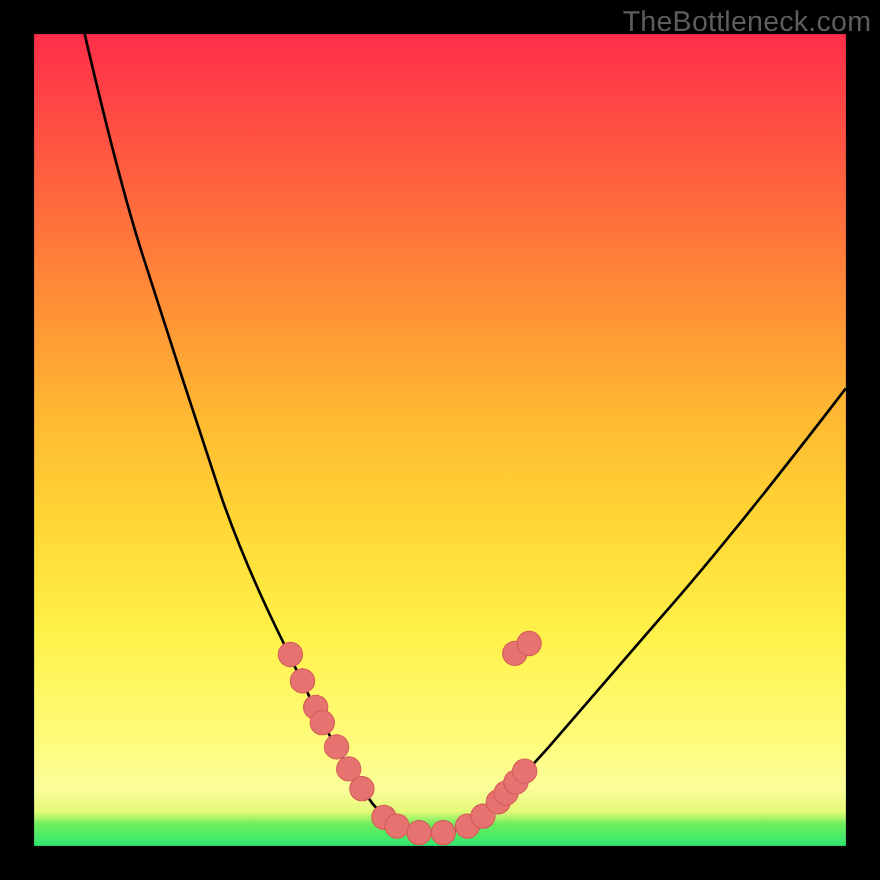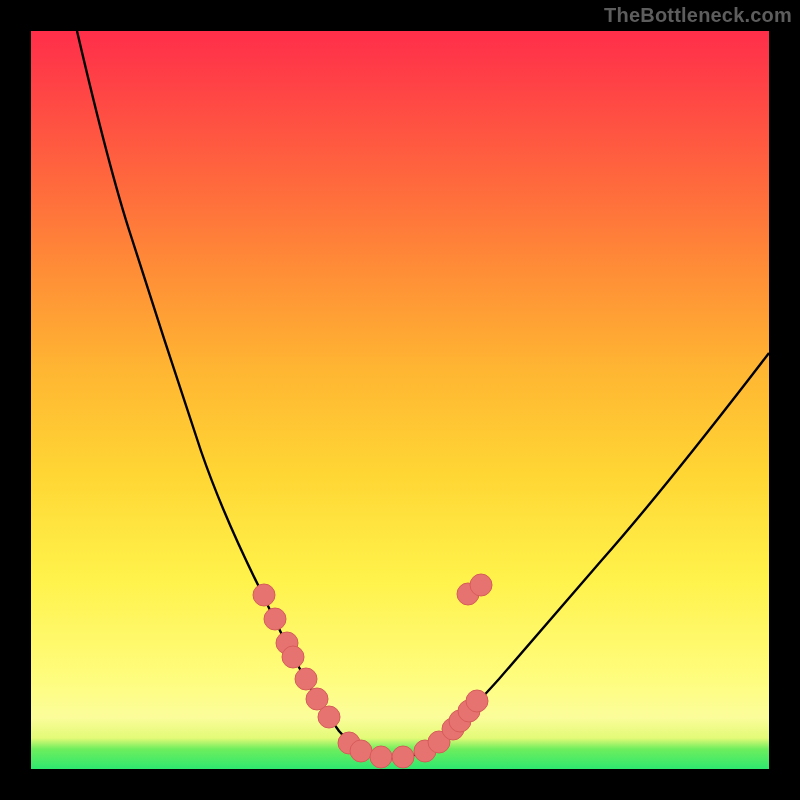--- a/index.html
+++ b/index.html
@@ -40,22 +40,22 @@
       #ff6d3c 78%,
       #ff4a44 90%,
       #ff2e4a 100%
     );
   }
   .watermark {
     position: absolute;
     top: 4px;
     right: 8px;
     color: #5d5d5d;
-    font-size: 20px;
-    font-weight: 700;
+    font-size: 26px;
+    font-weight: 400;
     letter-spacing: 0.2px;
     user-select: none;
   }
   svg.curve {
     position: absolute;
     top: 0;
     left: 0;
     width: 738px;
     height: 738px;
     overflow: visible;

